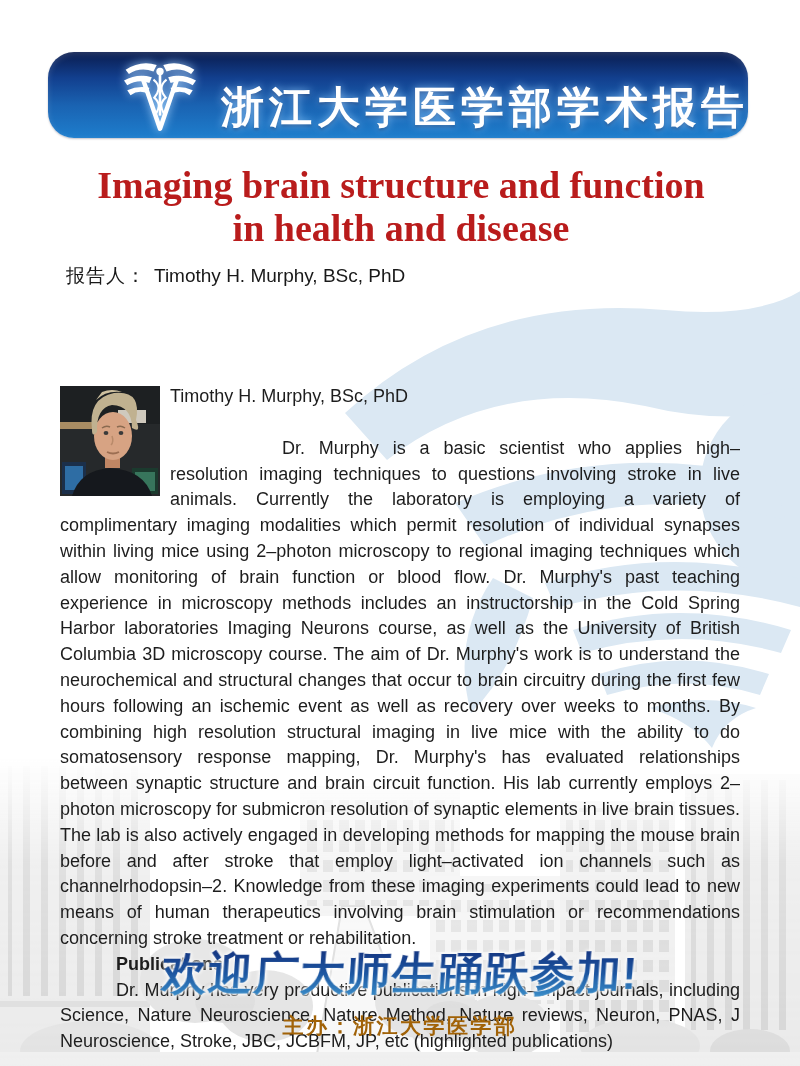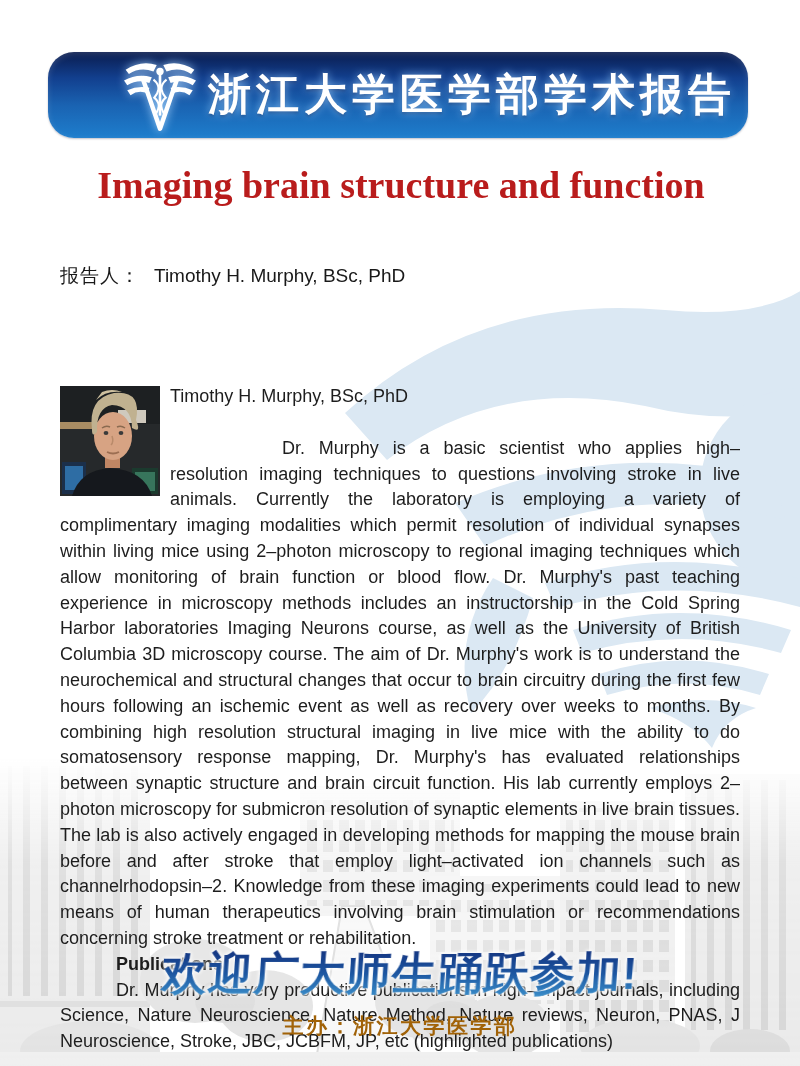--- a/index.html
+++ b/index.html
@@ -14,33 +14,33 @@
   .wm-campus{left:0;bottom:0;width:800px;height:310px;z-index:0;}
   
   .banner{
     left:48px;top:52px;width:700px;height:86px;border-radius:26px;z-index:2;
     background:linear-gradient(180deg,#0a1c4e 0%,#123f8e 30%,#1a63b2 62%,#1e7ecd 100%);
     box-shadow:inset 0 2px 6px rgba(255,255,255,.15), 0 1px 2px rgba(0,0,40,.25);
   }
   .banner-logo{position:absolute;left:66px;top:8px;width:92px;height:72px;
     filter:drop-shadow(0 0 5px rgba(170,215,255,.95));}
   .banner-title{
-    position:absolute;left:160px;top:0;height:86px;margin:0;display:flex;align-items:center;
+    position:absolute;left:160px;top:0;height:86px;margin:13px;display:flex;align-items:center;
     font-size:43px;font-weight:bold;color:#ffffff;letter-spacing:5px;white-space:nowrap;
     text-shadow:0 0 9px rgba(150,205,255,.85), 0 2px 3px rgba(0,0,40,.35);
   }
   
   .main-title{
     left:0;top:163px;width:800px;margin:1px;text-align:center;z-index:2;
     font-family:"Liberation Serif","DejaVu Serif",serif;
     font-size:38px;font-weight:bold;line-height:43px;color:#b91c1c;
   }
   
   .info{left:60px;top:262px;z-index:2;font-size:19px;line-height:27.5px;color:#191919;}
-  .info-label{display:inline-block;width:92px;letter-spacing:1px;}
+  .info-label{display:inline-block;width:92px;letter-spacing:1px;text-align:center;}
   .info-value{margin-left:2px;}
   
   .bio{left:60px;top:384px;width:680px;z-index:2;font-size:18px;line-height:25.8px;
     color:#1d1d1d;text-align:justify;}
   .photo{float:left;width:100px;height:110px;margin:2px 10px 4px 0;background:#24272a;}
   .photo svg{display:block;width:100px;height:110px;}
   .bio p{margin:0;}
   .p-bio{margin-top:26px !important;text-indent:112px;}
   .p-pubhead{font-weight:bold;padding-left:56px;text-align:left;}
   .p-pub{text-indent:56px;}
@@ -139,21 +139,21 @@
       </g>
       <path d="M28,20 L50,84 L72,20" fill="none" stroke="#ffffff" stroke-width="5.5" stroke-linejoin="round"></path>
       <circle cx="50" cy="14" r="4.5" fill="#ffffff"></circle>
       <rect x="48.4" y="18" width="3.2" height="50" fill="#ffffff"></rect>
       <path d="M42,24 C52,32 48,40 43,46 C52,54 48,60 45,66" fill="none" stroke="#ffffff" stroke-width="2.6"></path>
       <path d="M58,24 C48,32 52,40 57,46 C48,54 52,60 55,66" fill="none" stroke="#ffffff" stroke-width="2.6"></path>
     </svg>
     <h1 class="banner-title">浙江大学医学部学术报告</h1>
   </header>
 
-  <h2 class="layer main-title"><span>Imaging brain structure and function</span><br></h2>
+  <h2 class="layer main-title"><span>Imaging brain structure and function</span><br><span>in health and disease</span></h2>
 
   <div class="layer info">
     <div class="info-row"><span class="info-label">报告人：</span><span class="info-value">Timothy H. Murphy, BSc, PhD</span></div>
   </div>
 
   <div class="layer bio">
     <div class="photo">
       <svg viewBox="0 0 100 110" aria-hidden="true">
         <rect x="0" y="0" width="100" height="110" fill="#26292b"></rect>
         <rect x="0" y="0" width="100" height="38" fill="#1d2022"></rect>

